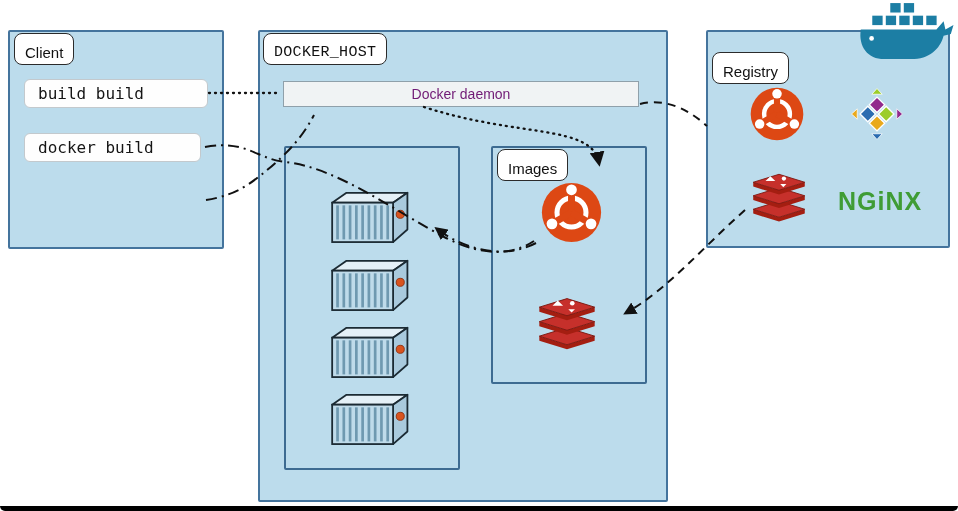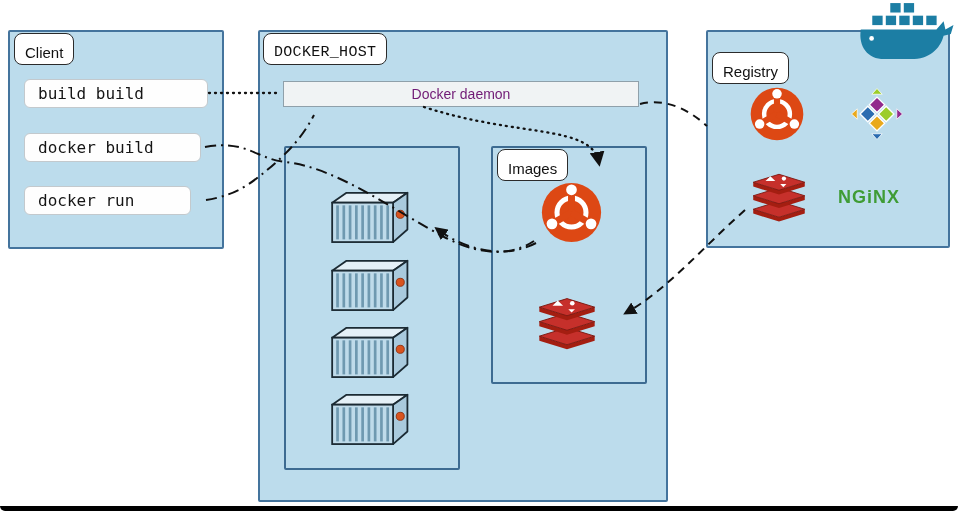--- a/index.html
+++ b/index.html
@@ -17,21 +17,21 @@
          height:29px; line-height:27px; padding:0 13px; font-family:"DejaVu Sans Mono", monospace;
          font-size:16px; color:#151515; z-index:6; }
 
   .daemon { position:absolute; left:283px; top:81px; width:356px; height:26px;
             background:#f0f3f4; border:1px solid #8fa0aa; text-align:center;
             font-size:14px; line-height:24px; color:#701a75; z-index:5; }
 
   .icon { position:absolute; z-index:5; }
 
   .nginx-word { position:absolute; left:838px; top:187px; width:102px; z-index:5;
-                font-size:18px; font-weight:800; letter-spacing:1px; color:#3f9c35; }
+                font-size:25px; font-weight:800; letter-spacing:1px; color:#3f9c35; }
 
   svg.arrows { position:absolute; left:0; top:0; z-index:8; pointer-events:none; }
   .dot  { stroke:#111; stroke-width:2.3; fill:none; stroke-dasharray:1 5; stroke-linecap:round; }
   .dd   { stroke:#111; stroke-width:2;   fill:none; stroke-dasharray:11 5 2 5; }
   .dash { stroke:#111; stroke-width:2;   fill:none; stroke-dasharray:8 6; }
 
   .bottom-bar { position:absolute; left:0; right:0; bottom:0; height:5px; background:#000;
                 border-radius:0 0 10px 10px; z-index:9; }
 
   .defs-hidden { position:absolute; width:0; height:0; overflow:hidden; }
@@ -125,21 +125,20 @@
 
   <div class="daemon">Docker daemon</div>
 
   <div class="pill" style="left:14px; top:33px;">Client</div>
   <div class="pill mono" style="left:263px; top:33px;">DOCKER_HOST</div>
   <div class="pill" style="left:712px; top:33px;margin-top:19px;">Registry</div>
   <div class="pill" style="left:497px; top:149px;">Images</div>
 
   <div class="cmd" style="left:24px; top:79px;  width:184px;">build build</div>
   <div class="cmd" style="left:24px; top:133px; width:177px;">docker build</div>
-  <div class="cmd" style="left:24px; top:186px; width:167px;">docker run</div>
 
   <svg class="icon" style="left:325px; top:188px;" width="86" height="58">
       <use href="#sym-container"></use>
     </svg>
   <svg class="icon" style="left:325px; top:256px;" width="86" height="58">
       <use href="#sym-container"></use>
     </svg>
   <svg class="icon" style="left:325px; top:323px;" width="86" height="58">
       <use href="#sym-container"></use>
     </svg>

